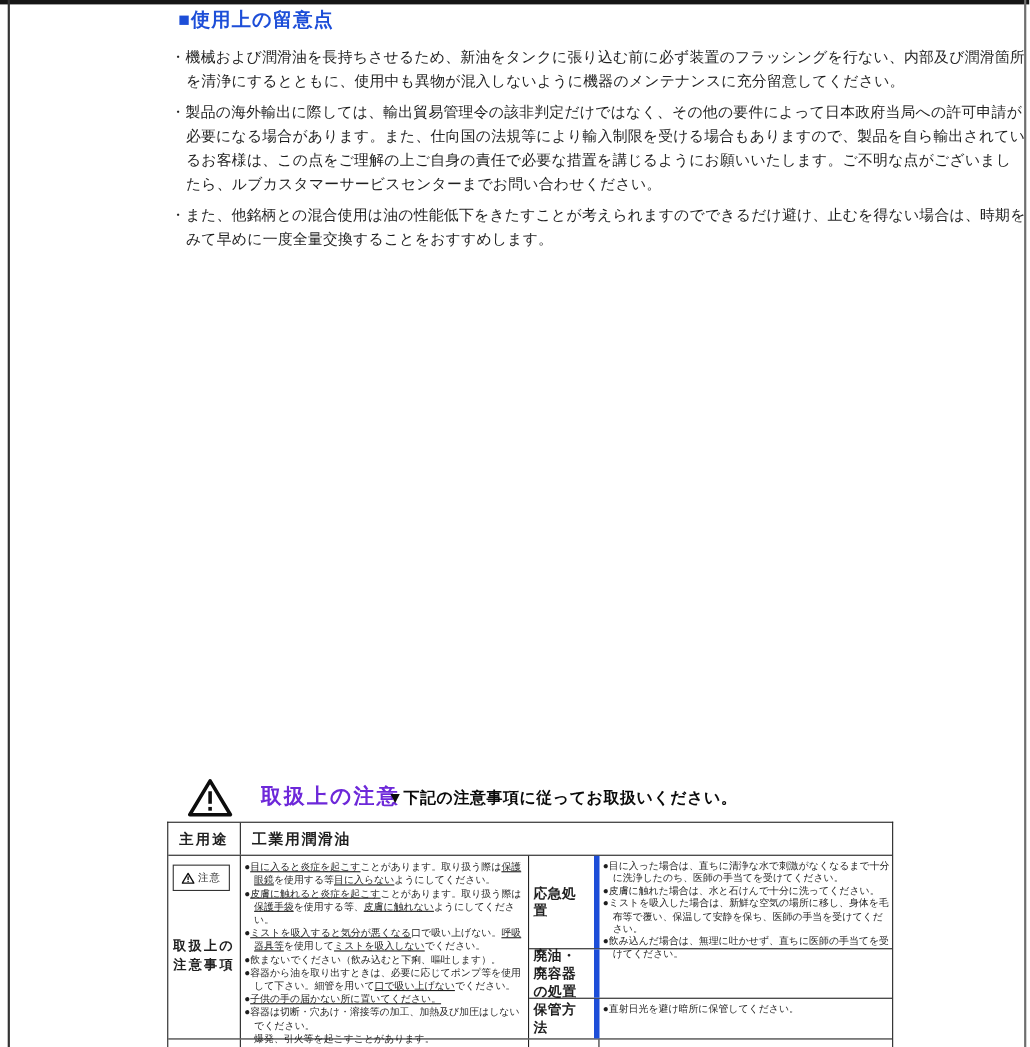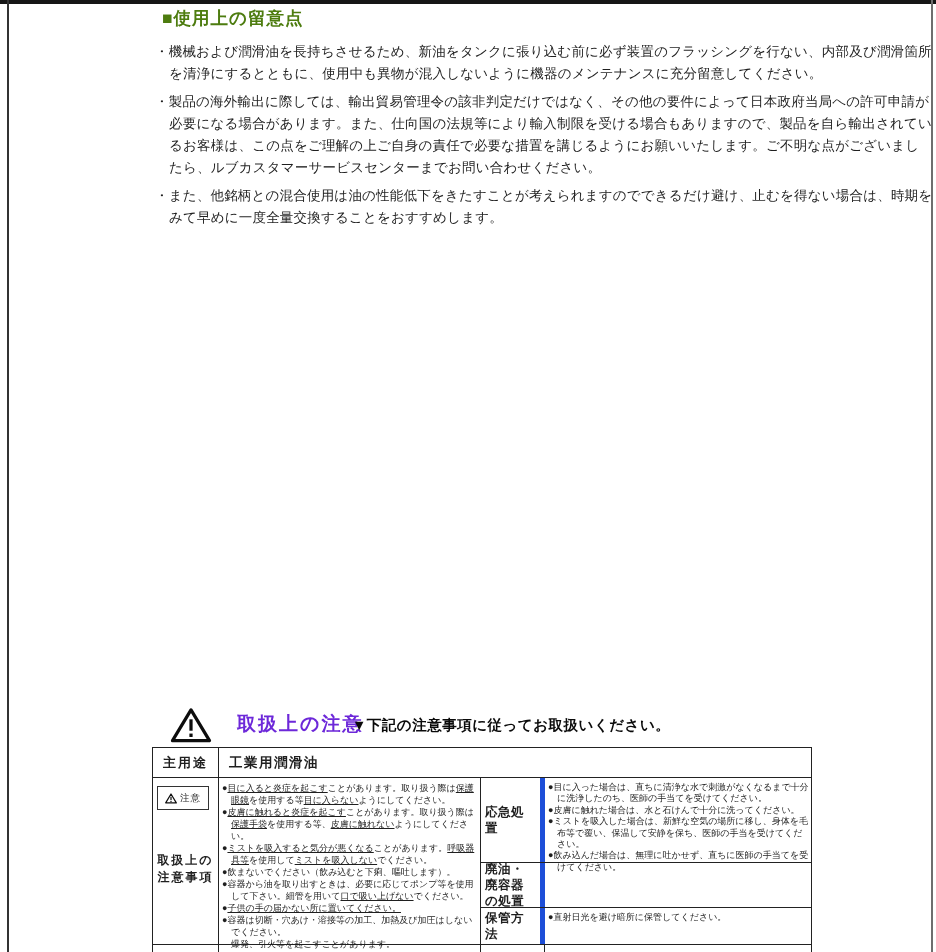--- a/index.html
+++ b/index.html
@@ -3,21 +3,21 @@
 <meta charset="utf-8">
 <style>
   html,body{margin:0;padding:0;background:#fff;}
   .page{position:relative;width:936px;height:952px;background:#ffffff;overflow:hidden;
         font-family:"Liberation Sans","DejaVu Sans",sans-serif;color:#1f1f1f;}
   .frame-top{position:absolute;left:0;top:0;width:936px;height:4px;background:#161616;}
   .frame-left{position:absolute;left:7px;top:0;width:2px;height:952px;background:#333;}
   .frame-right{position:absolute;left:931px;top:0;width:2px;height:952px;background:#6e6e6e;}
 
   .notes-heading{position:absolute;left:162px;top:6px;margin:0;font-size:17.5px;font-weight:bold;
-                 letter-spacing:1px;color:#4d7c0f;}
+                 letter-spacing:1px;color:#1d4ed8;}
   .notes-body{position:absolute;left:155px;top:41px;width:778px;}
   .para{font-size:13.5px;line-height:22px;margin:0 0 6px 0;padding-left:14px;text-indent:-14px;
         letter-spacing:0.2px;}
 
   .handling-header{position:absolute;left:168px;top:702px;width:640px;height:48px;}
   .warn-icon-big{position:absolute;left:2px;top:5px;}
   .h-title{position:absolute;left:69px;top:9px;font-size:19px;font-weight:bold;letter-spacing:2px;color:#6d28d9;}
   .h-sub{position:absolute;left:184px;top:14px;font-size:14.5px;font-weight:bold;letter-spacing:0.5px;color:#0a0a0a;}
 
   .tbl{position:absolute;left:152px;top:747px;width:660px;height:205px;box-sizing:border-box;
@@ -95,21 +95,21 @@
             <rect x="19.8" y="28" width="4.4" height="4.4" fill="#0d0d0d"></rect>
           </svg>
           <span>注意</span>
         </div>
         <div class="colA-label">取扱上の注意事項</div>
       </div>
 
       <div class="colB">
           <div class="li"><span class="blt">●</span><span class="ul">目に入ると炎症を起こす</span><span>ことがあります。取り扱う際は</span><span class="ul">保護眼鏡</span><span>を使用する等</span><span class="ul">目に入らない</span><span>ようにしてください。</span></div>
           <div class="li"><span class="blt">●</span><span class="ul">皮膚に触れると炎症を起こす</span><span>ことがあります。取り扱う際は</span><span class="ul">保護手袋</span><span>を使用する等、</span><span class="ul">皮膚に触れない</span><span>ようにしてください。</span></div>
-          <div class="li"><span class="blt">●</span><span class="ul">ミストを吸入すると気分が悪くなる</span><span>ことがあります。</span><span class="ul">呼吸器具等</span><span>を使用して</span><span class="ul">ミストを吸入しない</span><span>でください。</span></div>
+          <div class="li"><span class="blt">●</span><span class="ul">ミストを吸入すると気分が悪くなる</span><span>口で吸い上げない。</span><span class="ul">呼吸器具等</span><span>を使用して</span><span class="ul">ミストを吸入しない</span><span>でください。</span></div>
           <div class="li"><span class="blt">●</span><span>飲まないでください（飲み込むと下痢、嘔吐します）。</span></div>
           <div class="li"><span class="blt">●</span><span>容器から油を取り出すときは、必要に応じてポンプ等を使用して下さい。細管を用いて</span><span class="ul">口で吸い上げない</span><span>でください。</span></div>
           <div class="li"><span class="blt">●</span><span class="ul">子供の手の届かない所に置いてください。</span></div>
           <div class="li"><span class="blt">●</span><span>容器は切断・穴あけ・溶接等の加工、加熱及び加圧はしないでください。</span></div>
           <div class="li noblt"><span>爆発、引火等を起こすことがあります。</span></div>
         </div>
 
       <div class="colR">
         <div class="sub s1">
           <div class="slbl">応急処置</div>

